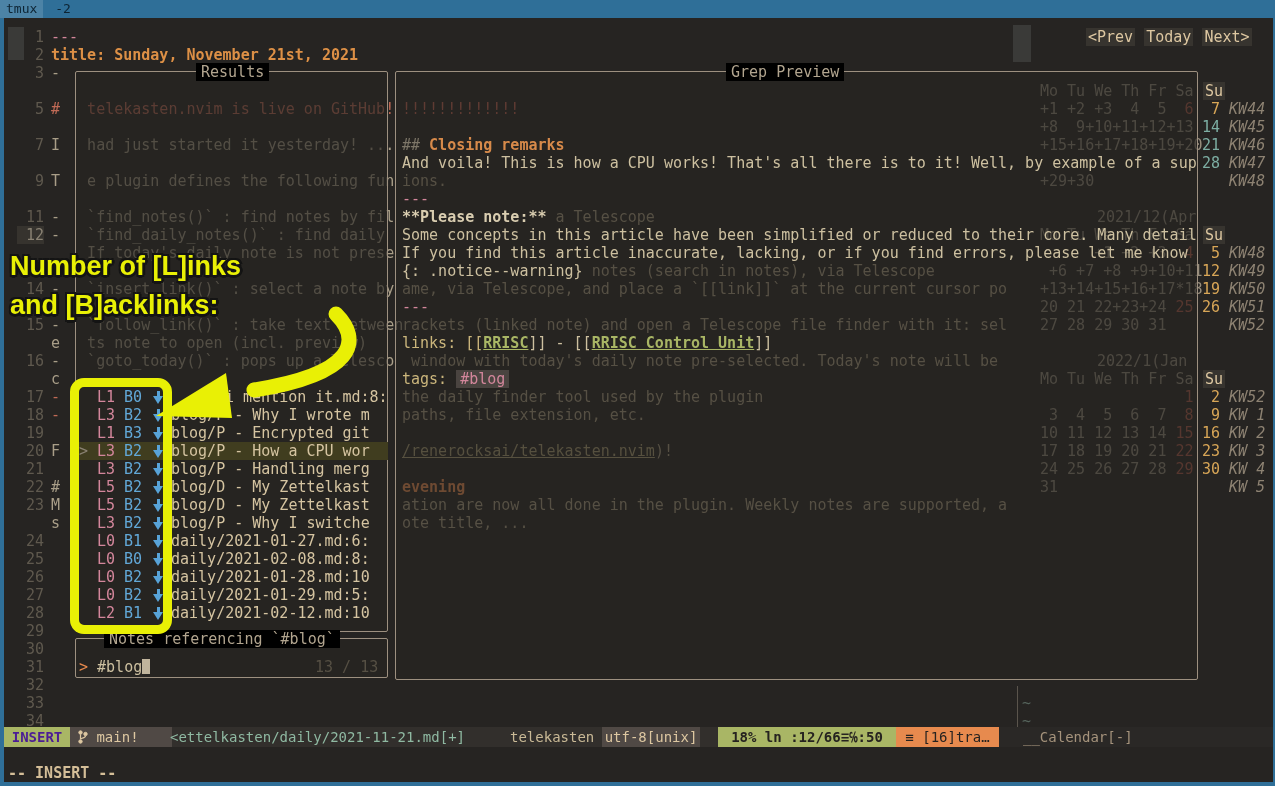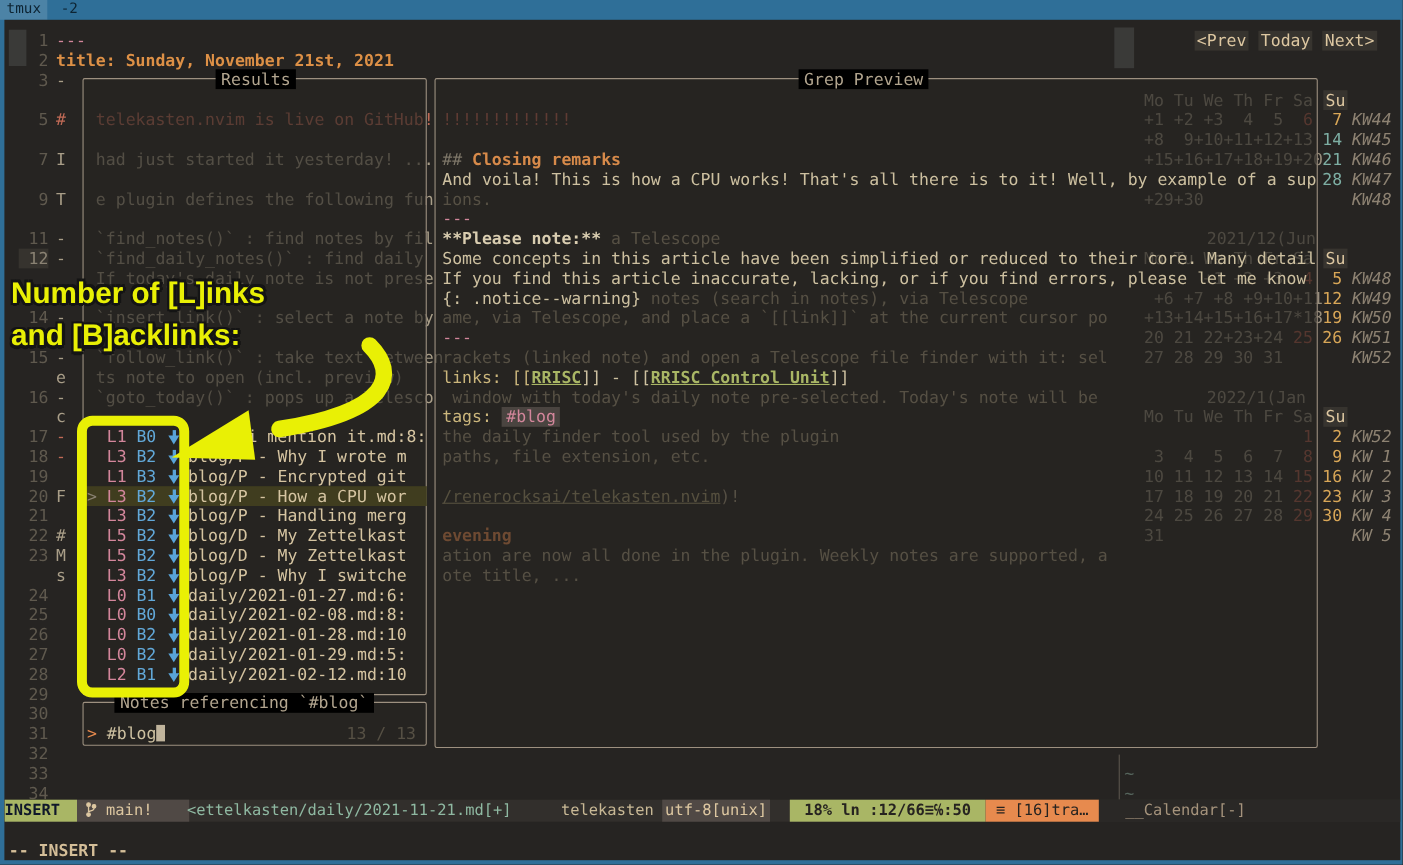--- a/index.html
+++ b/index.html
@@ -43,21 +43,21 @@
   .wr{color:#b05a48}
   .suchip{background:#37342f;color:#ddc7a1;padding:0 2px}
   .d-o{color:#d8a657}.d-t{color:#7daea3}.kw{color:#8d8272;font-style:italic}
   .navchip{background:#37342f;color:#ddc7a1;padding:0 2px}
   .grayblk{position:absolute;background:#3a3a38}
   .vsep{position:absolute;width:1px;background:#5a544c}
   .tilde{position:absolute;color:#55645c}
   
   .sline{position:absolute;left:0;right:0;top:709px;height:20px;background:#322f2c;font-size:14px;line-height:20px}
   .seg{position:absolute;top:0;height:20px;white-space:pre}
-  .seg.mode{left:0;width:66px;background:#a9b665;color:#0f172a;font-weight:bold;text-align:left}
+  .seg.mode{left:0;width:66px;background:#a9b665;color:#4c1d95;font-weight:bold;text-align:center}
   .seg.branch{left:66px;width:94px;background:#504945;color:#ddc7a1;padding-left:8px}
   .seg.file{left:166px;color:#8fb9a2}
   .seg.plug{left:506px;color:#c9b996}
   .seg.enc{left:598px;width:98px;background:#504945;color:#ddc7a1;text-align:center}
   .seg.pos{left:714px;width:178px;background:#a9b665;color:#262320;font-weight:bold;text-align:center}
   .seg.warn{left:892px;width:103px;background:#e78a4e;color:#262320;text-align:center}
   .seg.inact{left:995px;right:0;background:#2a2826;color:#a5937c;padding-left:24px}
   .cmdline{position:absolute;left:4px;top:746px;color:#d4be98;font-weight:bold;white-space:pre}
   
   .note-text{position:absolute;left:6px;font-family:"Liberation Sans",sans-serif;font-weight:bold;
@@ -106,21 +106,21 @@
     <div class="brow" style="top:640px"><span class="bn">31</span><span class="c-n"></span></div>
     <div class="brow" style="top:658px"><span class="bn">32</span><span class="c-n"></span></div>
     <div class="brow" style="top:676px"><span class="bn">33</span><span class="c-n"></span></div>
     <div class="brow" style="top:694px"><span class="bn">34</span><span class="c-n"></span></div>
 
     <div class="cgrow" style="top:64px">Mo Tu We Th Fr Sa</div>
     <div class="cgrow" style="top:82px"><span>+1 +2 +3  4  5  </span><span class="wr">6</span></div>
     <div class="cgrow" style="top:100px"><span>+8  9+10+11+12+13</span></div>
     <div class="cgrow" style="top:118px"><span>+15+16+17+18+19+20</span></div>
     <div class="cgrow" style="top:154px"><span>+29+30</span></div>
-    <div class="cgrow" style="top:190px;left:1093px">2021/12(Jun</div>
+    <div class="cgrow" style="top:190px;left:1093px">2021/12(Apr</div>
     <div class="cgrow" style="top:208px">Mo Tu We Th Fr Sa</div>
     <div class="cgrow" style="top:226px"><span>      +1 +2 +3 </span><span class="wr"> 4</span></div>
     <div class="cgrow" style="top:244px"><span> +6 +7 +8 +9+10+11</span></div>
     <div class="cgrow" style="top:262px"><span>+13+14+15+16+17*18</span></div>
     <div class="cgrow" style="top:280px"><span>20 21 22+23+24 </span><span class="wr">25</span></div>
     <div class="cgrow" style="top:298px"><span>27 28 29 30 31</span></div>
     <div class="cgrow" style="top:334px;left:1093px">2022/1(Jan</div>
     <div class="cgrow" style="top:352px">Mo Tu We Th Fr Sa</div>
     <div class="cgrow" style="top:370px"><span>                </span><span class="wr">1</span></div>
     <div class="cgrow" style="top:388px"><span> 3  4  5  6  7 </span><span class="wr"> 8</span></div>

